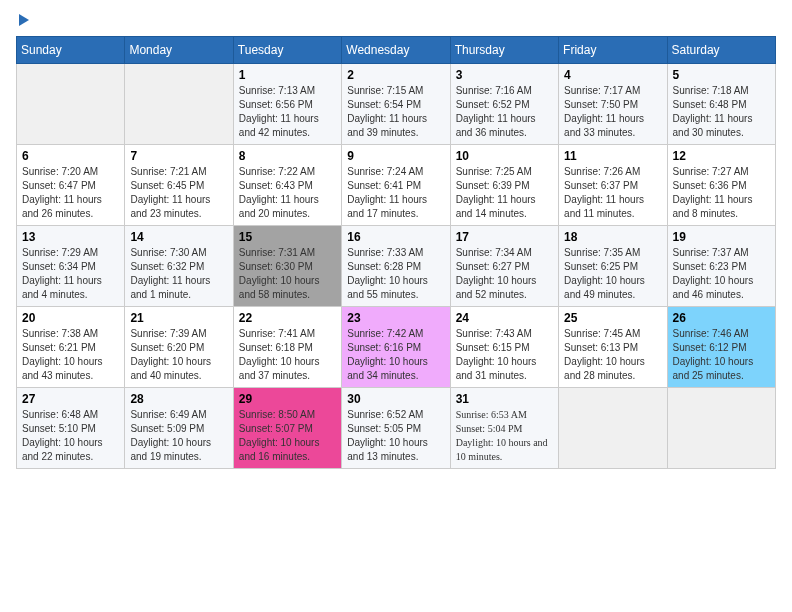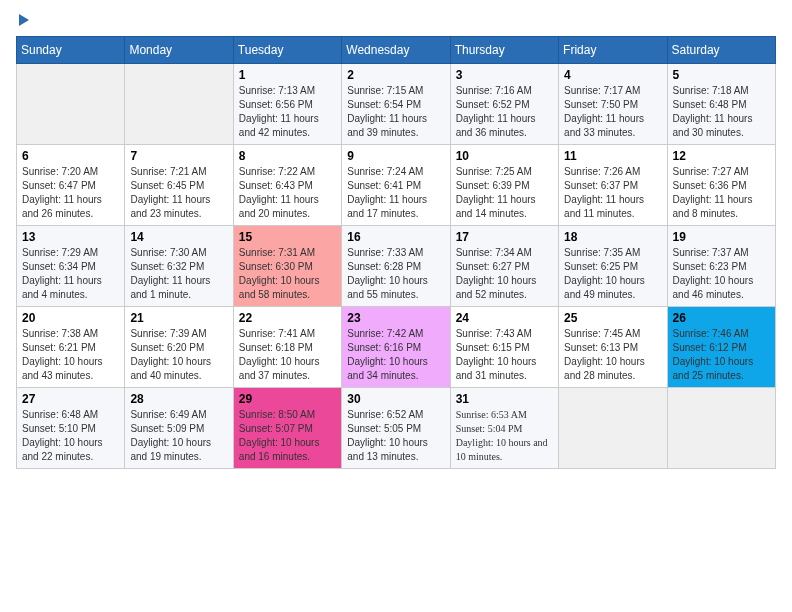--- a/index.html
+++ b/index.html
@@ -160,21 +160,21 @@
 Sunset: 6:36 PM
 Daylight: 11 hours and 8 minutes.</span></td>
       </tr>
       <tr>
         <td style="background-color: rgb(245, 247, 250);"><span class="day-num">13</span><span class="day-info" style="white-space: pre-line;">Sunrise: 7:29 AM
 Sunset: 6:34 PM
 Daylight: 11 hours and 4 minutes.</span></td>
         <td style="background-color: rgb(245, 247, 250);"><span class="day-num">14</span><span class="day-info" style="white-space: pre-line;">Sunrise: 7:30 AM
 Sunset: 6:32 PM
 Daylight: 11 hours and 1 minute.</span></td>
-        <td style="background-color: #fca5a5;"><span class="day-num">15</span><span class="day-info" style="white-space: pre-line;">Sunrise: 7:31 AM
+        <td style="background-color: #a3a3a3;"><span class="day-num">15</span><span class="day-info" style="white-space: pre-line;">Sunrise: 7:31 AM
 Sunset: 6:30 PM
 Daylight: 10 hours and 58 minutes.</span></td>
         <td style="background-color: rgb(245, 247, 250);"><span class="day-num">16</span><span class="day-info" style="white-space: pre-line;">Sunrise: 7:33 AM
 Sunset: 6:28 PM
 Daylight: 10 hours and 55 minutes.</span></td>
         <td style="background-color: rgb(245, 247, 250);"><span class="day-num">17</span><span class="day-info" style="white-space: pre-line;">Sunrise: 7:34 AM
 Sunset: 6:27 PM
 Daylight: 10 hours and 52 minutes.</span></td>
         <td style="background-color: rgb(245, 247, 250);"><span class="day-num">18</span><span class="day-info" style="white-space: pre-line;">Sunrise: 7:35 AM
 Sunset: 6:25 PM
@@ -195,21 +195,21 @@
 Daylight: 10 hours and 37 minutes.</span></td>
         <td style="background-color: #f0abfc;"><span class="day-num">23</span><span class="day-info" style="white-space: pre-line;">Sunrise: 7:42 AM
 Sunset: 6:16 PM
 Daylight: 10 hours and 34 minutes.</span></td>
         <td style="background-color: rgb(255, 255, 255);"><span class="day-num">24</span><span class="day-info" style="white-space: pre-line;">Sunrise: 7:43 AM
 Sunset: 6:15 PM
 Daylight: 10 hours and 31 minutes.</span></td>
         <td style="background-color: rgb(255, 255, 255);"><span class="day-num">25</span><span class="day-info" style="white-space: pre-line;">Sunrise: 7:45 AM
 Sunset: 6:13 PM
 Daylight: 10 hours and 28 minutes.</span></td>
-        <td style="background-color: #0ea5e9;"><span class="day-num">26</span><span class="day-info" style="white-space: pre-line;">Sunrise: 7:46 AM
+        <td style="background-color: #7dd3fc;"><span class="day-num">26</span><span class="day-info" style="white-space: pre-line;">Sunrise: 7:46 AM
 Sunset: 6:12 PM
 Daylight: 10 hours and 25 minutes.</span></td>
       </tr>
       <tr>
         <td style="background-color: rgb(245, 247, 250);"><span class="day-num">27</span><span class="day-info" style="white-space: pre-line;">Sunrise: 6:48 AM
 Sunset: 5:10 PM
 Daylight: 10 hours and 22 minutes.</span></td>
         <td style="background-color: rgb(245, 247, 250);"><span class="day-num">28</span><span class="day-info" style="white-space: pre-line;">Sunrise: 6:49 AM
 Sunset: 5:09 PM
 Daylight: 10 hours and 19 minutes.</span></td>

